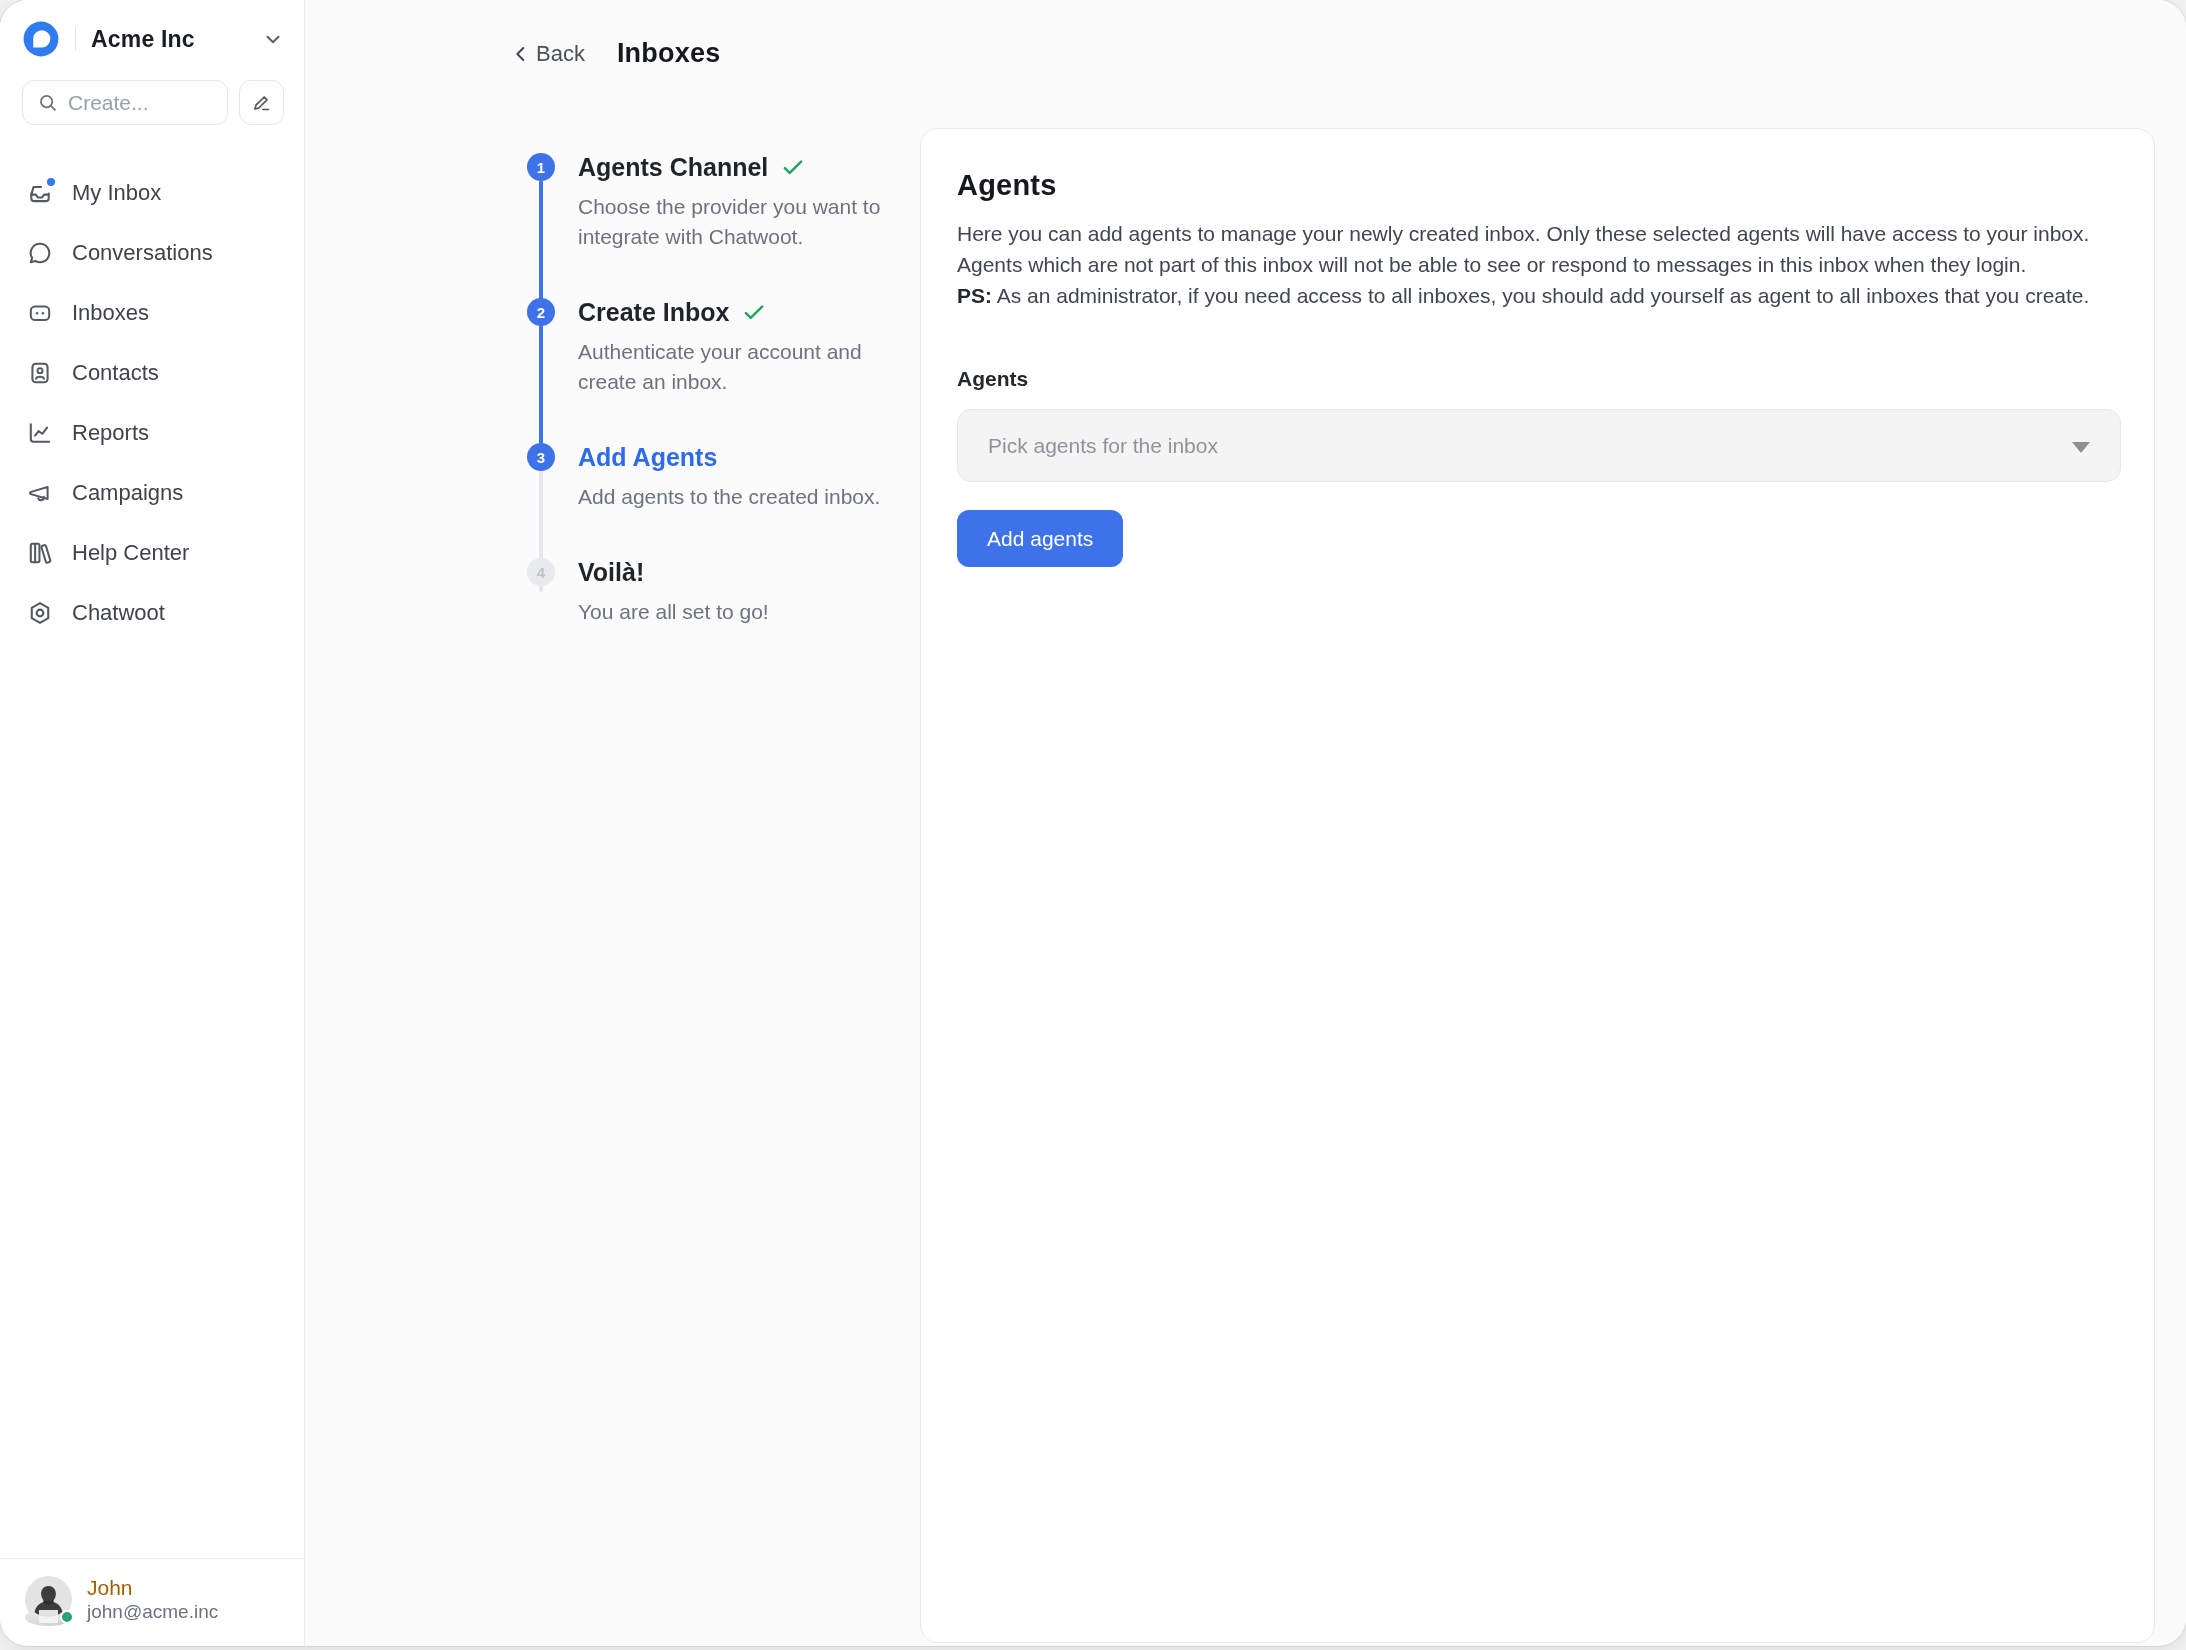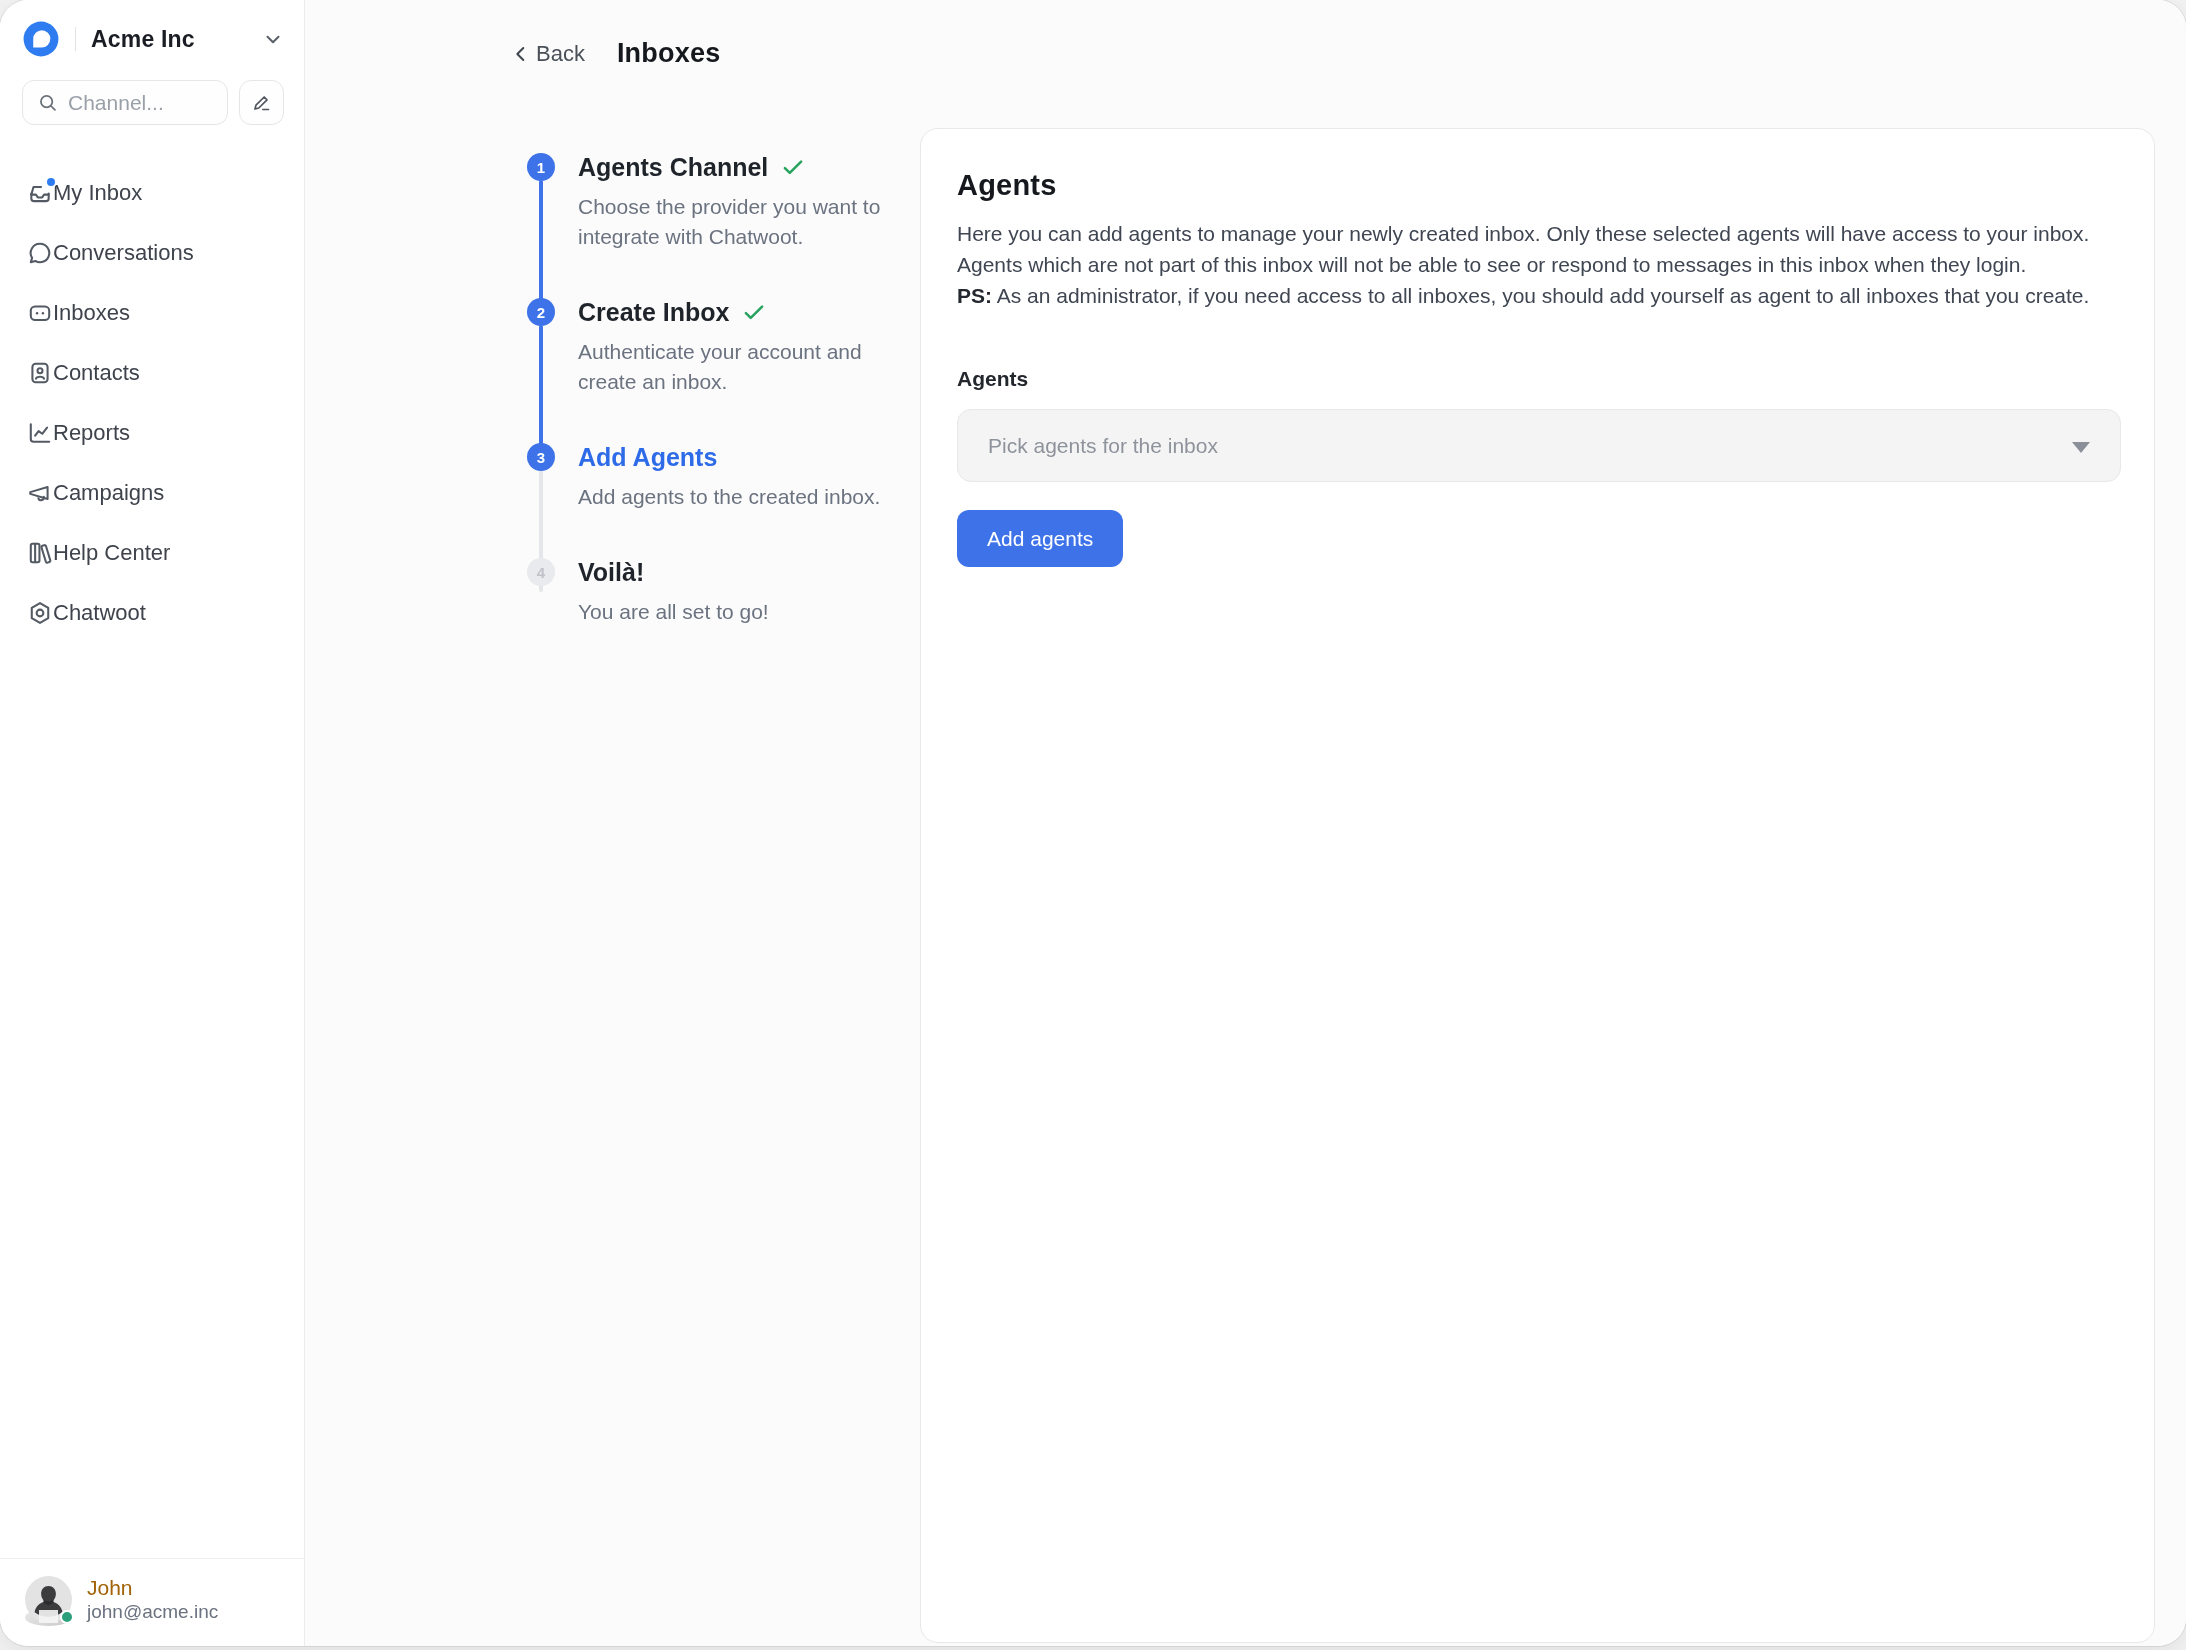--- a/index.html
+++ b/index.html
@@ -21,21 +21,21 @@
   .ws-name { font-size:23px; font-weight:700; color:#1A1E24; letter-spacing:.2px; flex:1; }
   .icon { display:inline-flex; align-items:center; justify-content:center; }
   .icon svg { display:block; }
 
   .search-row { display:flex; align-items:center; gap:11px; padding:12px 20px 14px 22px; }
   .search-box { flex:1; height:45px; border:1px solid #E6E6E9; background:#FEFEFE; border-radius:12px; display:flex; align-items:center; gap:10px; padding:0 14px; }
   .search-box .ph { font-size:21px; color:#9AA0A8; }
   .compose-btn { width:45px; height:45px; flex:none; border:1px solid #E6E6E9; background:#FEFEFE; border-radius:12px; display:flex; align-items:center; justify-content:center; cursor:pointer; }
 
   .nav { padding-top:24px; }
-  .nav-item { height:60px; display:flex; align-items:center; padding-left:27px; cursor:pointer; }
+  .nav-item { height:60px; display:flex; align-items:center; gap:19px; padding-left:27px; cursor:pointer; }
   .nav-item .nav-label { font-size:22px; color:#3E434C; }
   .nav-ic { position:relative; width:26px; height:26px; flex:none; }
   .nav-dot { position:absolute; top:-4px; right:-4px; width:12px; height:12px; border-radius:50%; background:var(--logo-blue); border:2px solid #fff; }
 
   .user-row { margin-top:auto; border-top:1px solid #EDEDEF; padding:16px 20px 22px 25px; display:flex; align-items:center; gap:15px; }
   .avatar-wrap { position:relative; width:47px; height:47px; flex:none; }
   .avatar { width:47px; height:47px; border-radius:50%; background:linear-gradient(150deg,#e9e9e9 0%,#d6d6d6 60%,#c7c7c7 100%); overflow:hidden; }
   .status-dot { position:absolute; right:-2px; bottom:-1px; width:14px; height:14px; border-radius:50%; background:var(--status-green); border:2px solid #fff; }
   .user-name { font-size:21px; font-weight:400; color:#a16207; line-height:1.2; }
   .user-email { font-size:19px; color:#6B7280; line-height:1.25; }
@@ -96,21 +96,21 @@
     </div>
 
     <div class="search-row">
       <div class="search-box">
         <span class="icon">
           <svg width="21" height="21" viewBox="0 0 24 24" fill="none" stroke="#6A7078" stroke-width="2" stroke-linecap="round">
                 <circle cx="11" cy="11" r="6.5"></circle>
                 <path d="M16 16l4.5 4.5"></path>
               </svg>
         </span>
-        <span class="ph">Channel...</span>
+        <span class="ph">Create...</span>
       </div>
       <div class="compose-btn">
         <span class="icon">
           <svg width="21" height="21" viewBox="0 0 24 24" fill="none" stroke="#50555E" stroke-width="1.9" stroke-linecap="round" stroke-linejoin="round">
                 <path d="M4.5 19.5l1.2-4.4 9.4-9.4 3.2 3.2-9.4 9.4-4.4 1.2z"></path>
                 <path d="M13.5 20h6.5"></path>
               </svg>
         </span>
       </div>
     </div>

